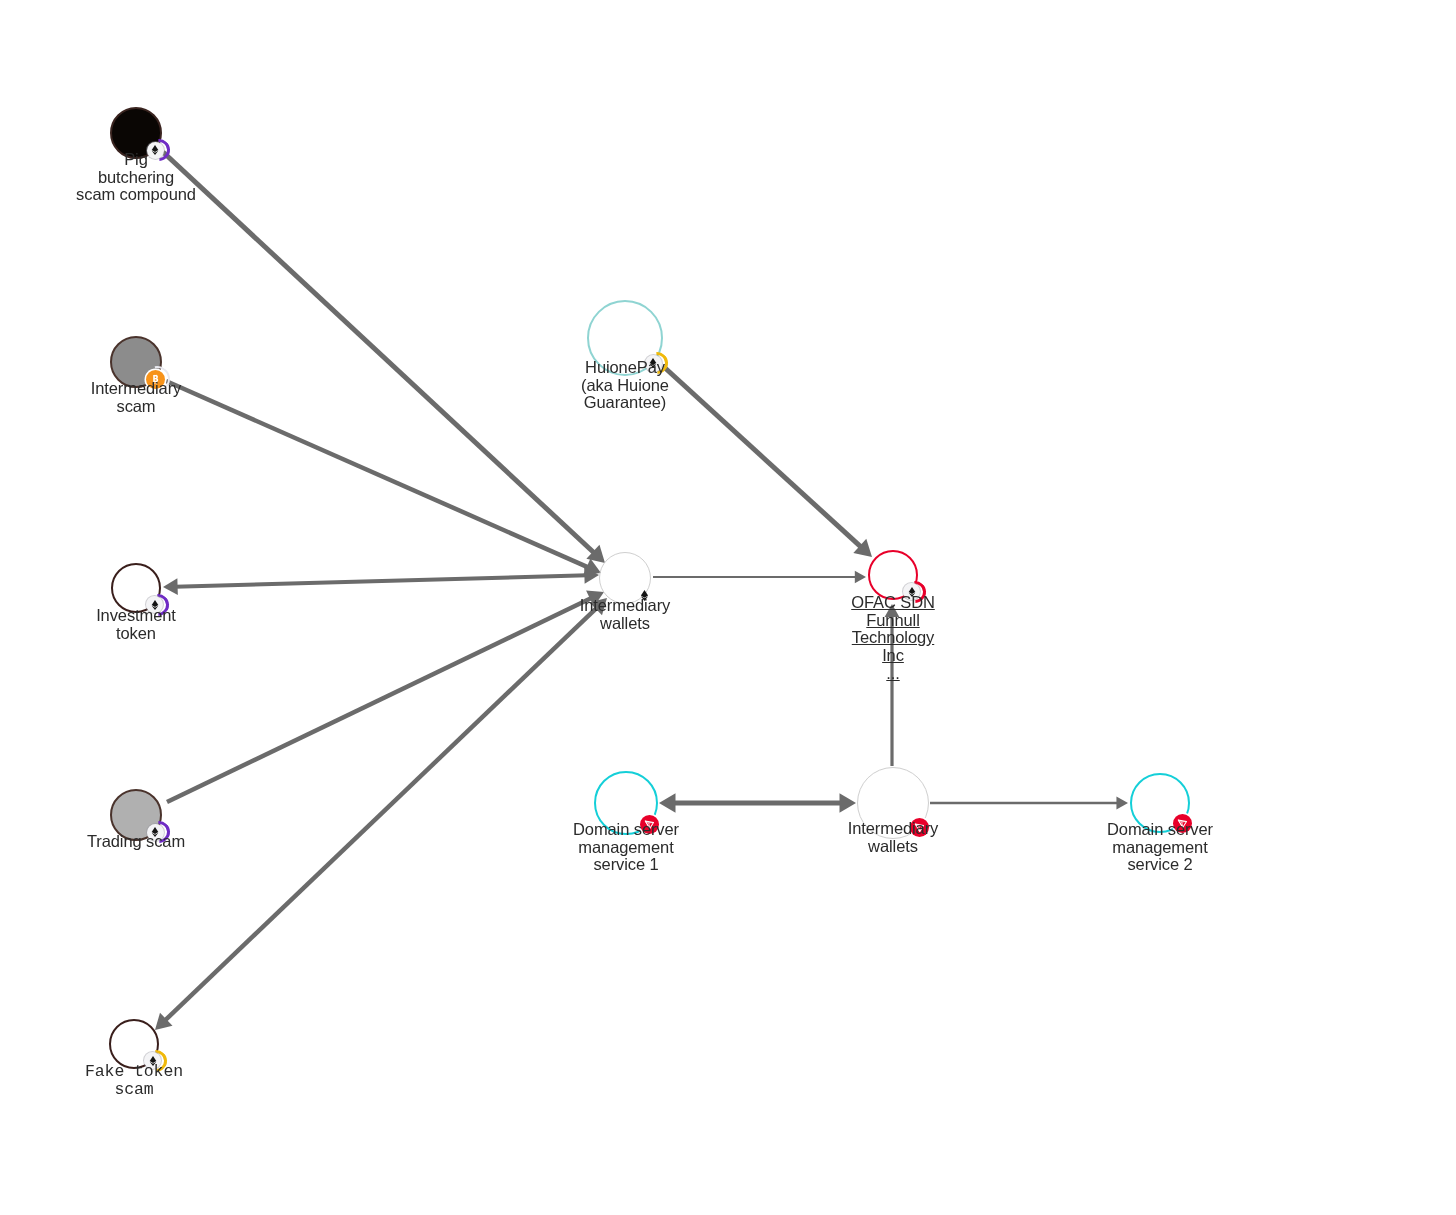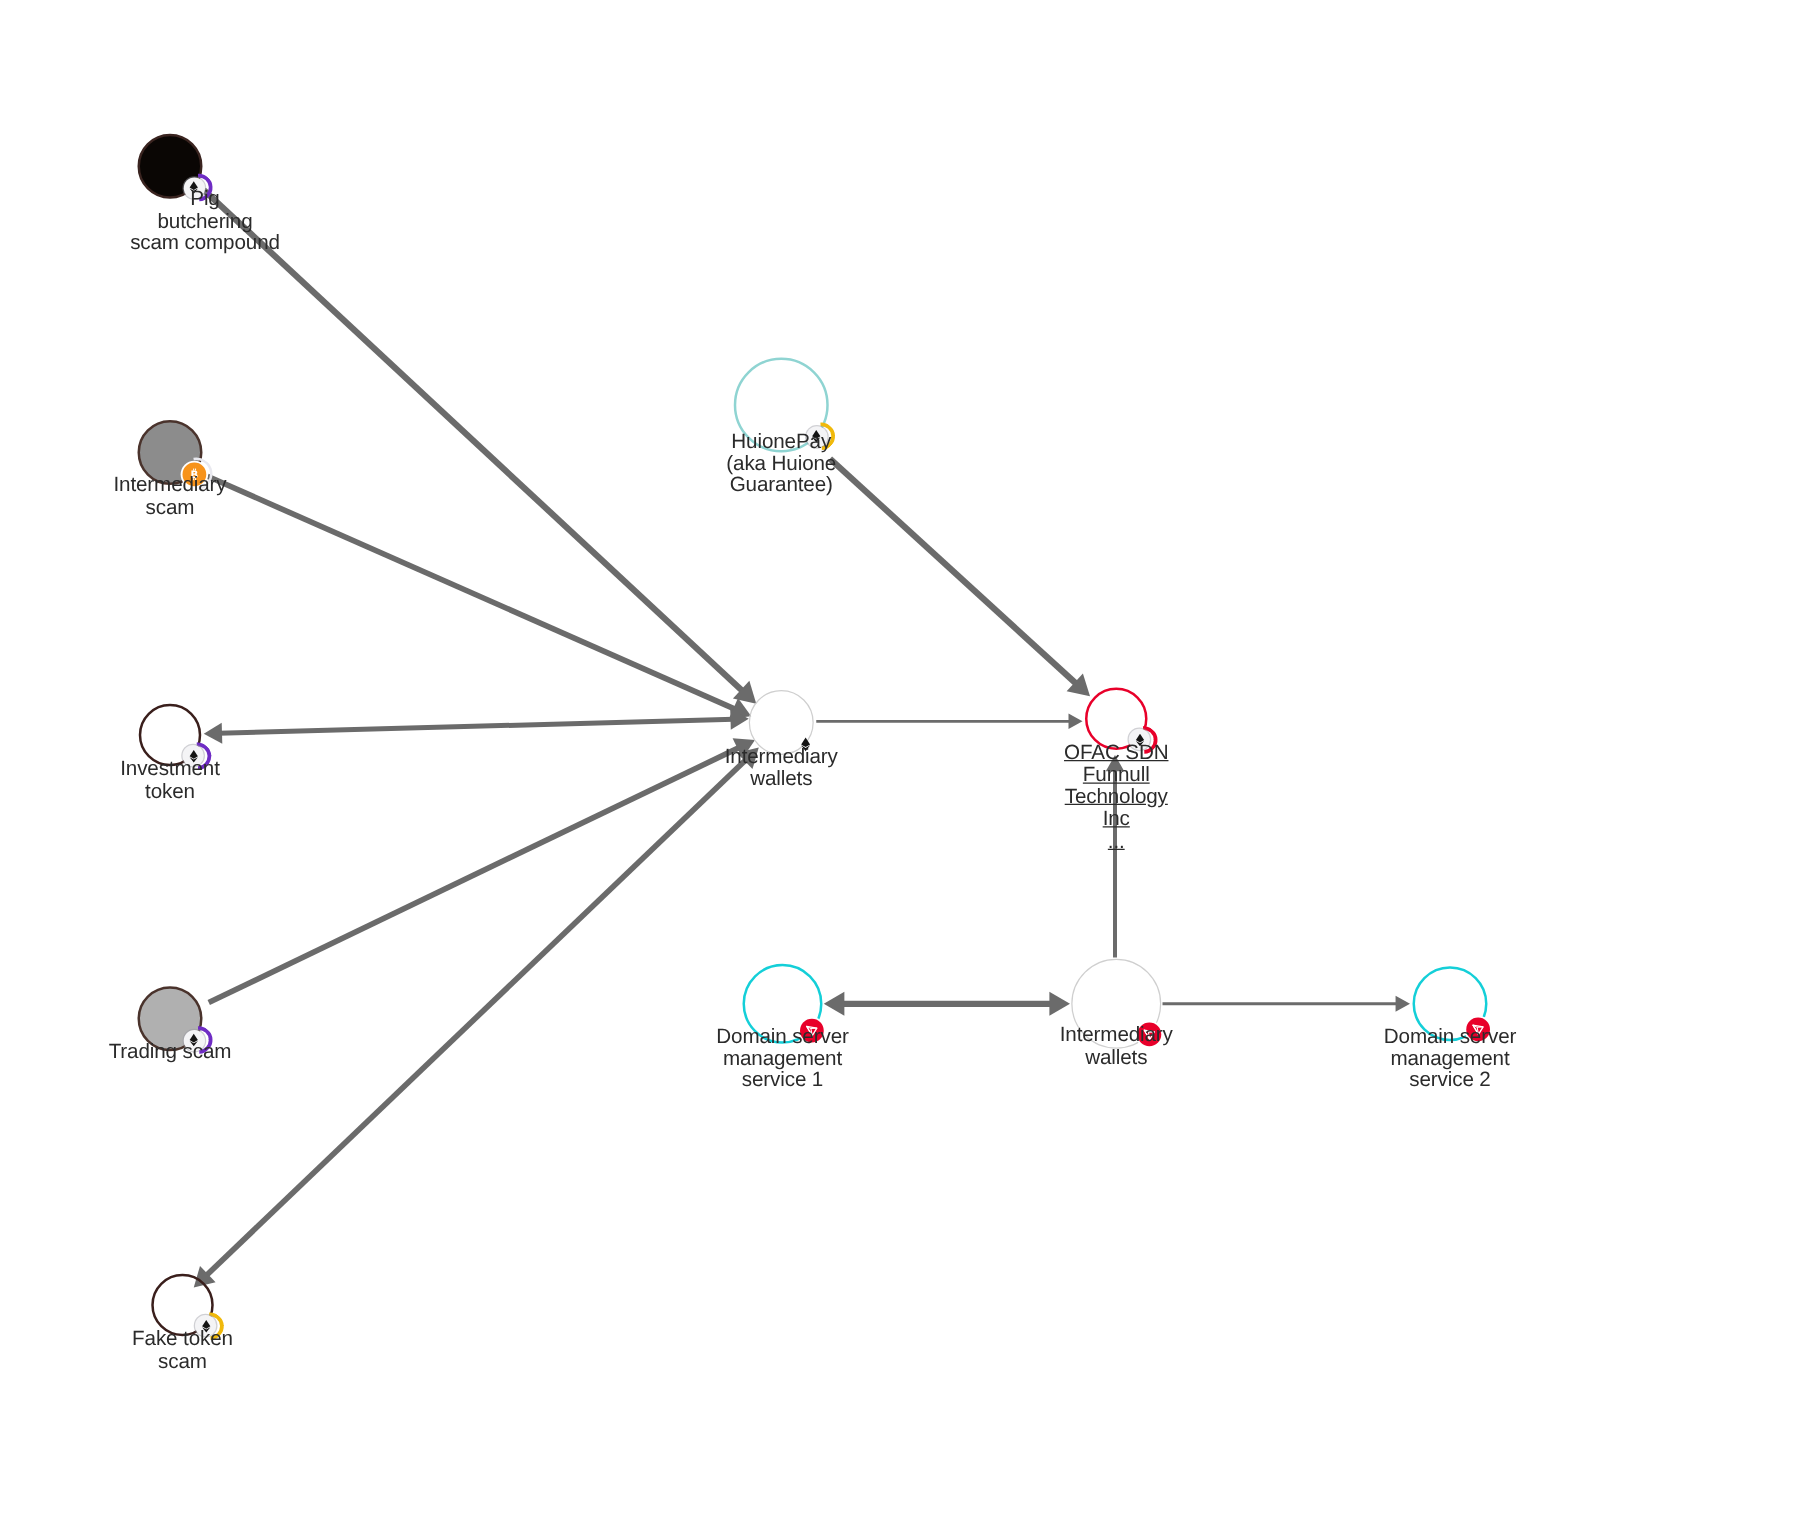--- a/index.html
+++ b/index.html
@@ -130,21 +130,21 @@
         <div class="node-circle" style="width: 52px; height: 52px; background: rgb(10, 6, 4); border: 2px solid rgb(58, 36, 32);"></div>
         <span class="badge" style="width: 17px; height: 17px; left: 36.8218px; top: 34.8974px;">
           <span class="badge-crescent" style="width: 22px; height: 22px; left: 1px; top: -2.5px; border-width: 3px; border-style: solid; border-color: rgb(111, 44, 196) rgb(111, 44, 196) transparent transparent; border-image: initial; transform: rotate(42deg);"></span>
           <span class="badge-core" style="width: 17px; height: 17px; left: 0px; top: 0px;">
             <svg width="12" height="12" viewBox="0 0 24 24">
               <path d="M12 2 L18.6 12.1 L12 16 L5.4 12.1 Z" fill="#141414"></path>
               <path d="M12 17.3 L18.6 13.4 L12 22 L5.4 13.4 Z" fill="#141414"></path>
             </svg>
           </span>
         </span>
-        <div class="node-label" style="top: 44px; margin-left: 28px;">Pig
+        <div class="node-label" style="top: 44px;">Pig
 butchering
 scam compound</div>
       </div>
       <div class="node" style="left: 136px; top: 362px; width: 52px; height: 52px;">
         <div class="node-circle" style="width: 52px; height: 52px; background: rgb(140, 140, 140); border: 2px solid rgb(74, 51, 44);"></div>
         <span class="badge" style="width: 19px; height: 19px; left: 35.8218px; top: 33.8974px;">
           <span class="badge-crescent" style="width: 26px; height: 26px; left: -1.5px; top: -3.5px; border-width: 2.5px; border-style: solid; border-color: rgb(233, 233, 239) rgb(233, 233, 239) transparent transparent; border-image: initial; transform: rotate(35deg);"></span>
           <span class="badge-solid" style="width: 19px; height: 19px; left: 0px; top: 0px; background: rgb(247, 147, 26); box-shadow: rgb(255, 255, 255) 0px 0px 0px 1.5px;">
             <svg width="13" height="13" viewBox="0 0 24 24">
               <text x="12" y="17.5" text-anchor="middle" font-family="DejaVu Sans, sans-serif" font-size="15" font-weight="bold" fill="#ffffff">B</text>
@@ -178,35 +178,35 @@
           <span class="badge-crescent" style="width: 22px; height: 22px; left: 1px; top: -2.5px; border-width: 3px; border-style: solid; border-color: rgb(111, 44, 196) rgb(111, 44, 196) transparent transparent; border-image: initial; transform: rotate(42deg);"></span>
           <span class="badge-core" style="width: 17px; height: 17px; left: 0px; top: 0px;">
             <svg width="12" height="12" viewBox="0 0 24 24">
               <path d="M12 2 L18.6 12.1 L12 16 L5.4 12.1 Z" fill="#141414"></path>
               <path d="M12 17.3 L18.6 13.4 L12 22 L5.4 13.4 Z" fill="#141414"></path>
             </svg>
           </span>
         </span>
         <div class="node-label" style="top: 44px;">Trading scam</div>
       </div>
-      <div class="node" style="left: 146px; top: 1044px; width: 50px; height: 50px;">
+      <div class="node" style="left: 134px; top: 1044px; width: 50px; height: 50px; font-family: Liberation Mono, monospace;">
         <div class="node-circle" style="width: 50px; height: 50px; background: transparent; border: 2.4px solid rgb(58, 31, 28);"></div>
         <span class="badge" style="width: 17px; height: 17px; left: 35.0786px; top: 33.2283px;">
           <span class="badge-crescent" style="width: 22px; height: 22px; left: 1px; top: -2.5px; border-width: 3px; border-style: solid; border-color: rgb(240, 185, 11) rgb(240, 185, 11) transparent transparent; border-image: initial; transform: rotate(42deg);"></span>
           <span class="badge-core" style="width: 17px; height: 17px; left: 0px; top: 0px;">
             <svg width="12" height="12" viewBox="0 0 24 24">
               <path d="M12 2 L18.6 12.1 L12 16 L5.4 12.1 Z" fill="#141414"></path>
               <path d="M12 17.3 L18.6 13.4 L12 22 L5.4 13.4 Z" fill="#141414"></path>
             </svg>
           </span>
         </span>
         <div class="node-label" style="top: 44px;">Fake token
 scam</div>
       </div>
-      <div class="node" style="left: 625px; top: 324px; width: 76px; height: 76px;">
+      <div class="node" style="left: 625px; top: 338px; width: 76px; height: 76px;">
         <div class="node-circle" style="width: 76px; height: 76px; background: transparent; border: 2.2px solid rgb(143, 212, 210);"></div>
         <span class="badge" style="width: 17px; height: 17px; left: 57.7395px; top: 54.927px;">
           <span class="badge-crescent" style="width: 22px; height: 22px; left: 1px; top: -2.5px; border-width: 3px; border-style: solid; border-color: rgb(240, 185, 11) rgb(240, 185, 11) transparent transparent; border-image: initial; transform: rotate(42deg);"></span>
           <span class="badge-core" style="width: 17px; height: 17px; left: 0px; top: 0px;">
             <svg width="12" height="12" viewBox="0 0 24 24">
               <path d="M12 2 L18.6 12.1 L12 16 L5.4 12.1 Z" fill="#141414"></path>
               <path d="M12 17.3 L18.6 13.4 L12 22 L5.4 13.4 Z" fill="#141414"></path>
             </svg>
           </span>
         </span>

